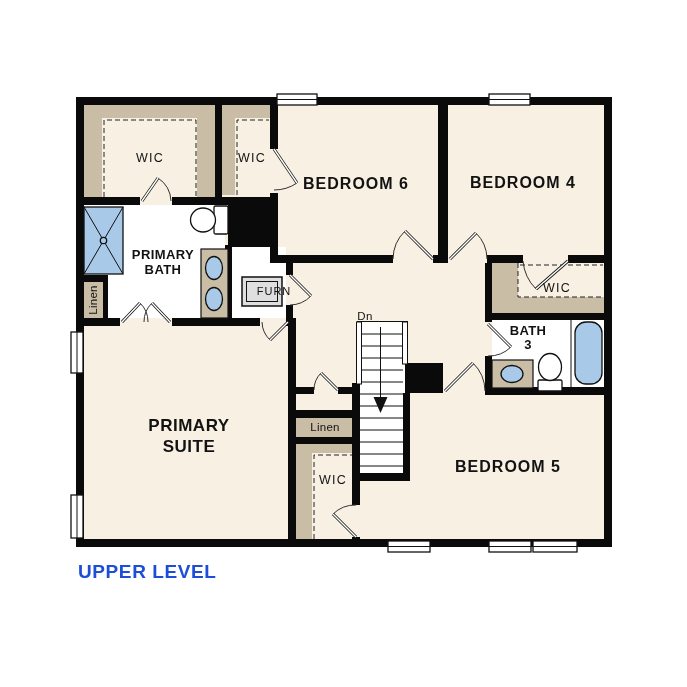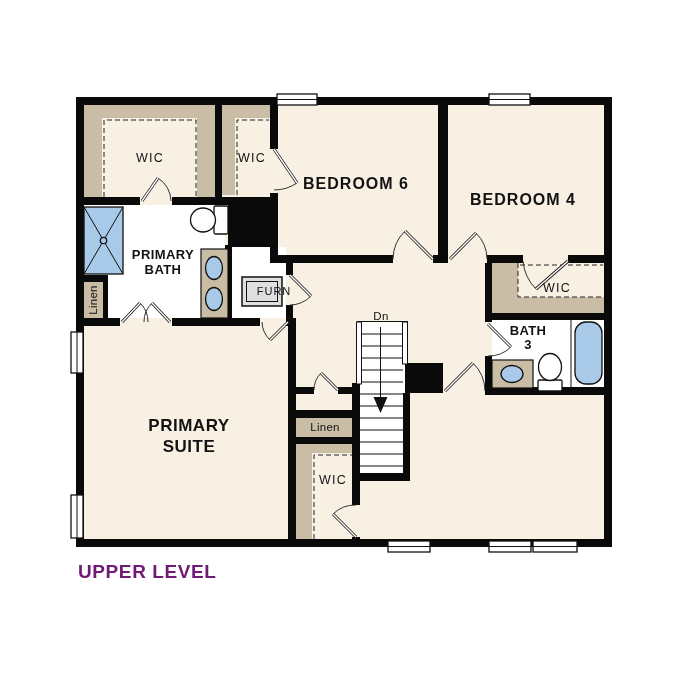--- a/index.html
+++ b/index.html
@@ -8,21 +8,21 @@
   .canvas svg{position:absolute;left:0;top:0;}
   .lbl{position:absolute;transform:translate(-50%,-50%);white-space:nowrap;
        color:#121212;text-align:center;}
   .lbl.big{font-weight:bold;font-size:16px;letter-spacing:1px;}
   .lbl.med{font-weight:bold;font-size:13px;line-height:15px;letter-spacing:.4px;}
   .lbl.med2{font-weight:bold;font-size:17px;line-height:21px;letter-spacing:.5px;}
   .lbl.small{font-size:12.5px;letter-spacing:1.2px;}
   .lbl.tiny{font-size:11.5px;letter-spacing:.3px;}
   .lbl.vert{transform:translate(-50%,-50%) rotate(-90deg);}
   .title{position:absolute;left:78px;top:561px;font-weight:bold;font-size:19px;
-         letter-spacing:.6px;color:#701a75;}
+         letter-spacing:.6px;color:#1d4ed8;}
   
   .floor{fill:#f7f0e3;}
   .whitefloor{fill:#ffffff;}
   .shelf{fill:#c9bda6;}
   .w{fill:#0a0a0a;}
   .dash{fill:none;stroke:#222;stroke-width:1;stroke-dasharray:5 3;}
   .thin{fill:none;stroke:#111;stroke-width:1;}
   .fixt{fill:#a9c9e9;stroke:#111;stroke-width:1.3;}
   .white-fixt{fill:#fff;stroke:#111;stroke-width:1.3;}
   .tanfixt{fill:#c9bda6;stroke:#111;stroke-width:1.2;}
@@ -259,33 +259,34 @@
       <rect class="whitefloor" x="571" y="320" width="33" height="67"></rect>
       <line class="thin" x1="571" y1="320" x2="571" y2="387"></line>
       <rect class="fixt" x="575" y="322" width="27" height="62" rx="11" ry="11"></rect>
     </g>
   </g>
 </svg>
 
 <span class="lbl small" style="left:150px;top:158px">WIC</span>
 <span class="lbl small" style="left:252px;top:158px">WIC</span>
 <span class="lbl big" style="left:356px;top:184px">BEDROOM 6</span>
-<span class="lbl big" style="left:523px;top:200px">BEDROOM 4</span>
+<span class="lbl big" style="left:523px;top:183px">BEDROOM 4</span>
 <div class="lbl med" style="left:163px;top:262px">
   <div>PRIMARY</div>
   <div>BATH</div>
 </div>
 <span class="lbl tiny vert" style="left:93px;top:300px">Linen</span>
 <span class="lbl tiny" style="left:274px;top:291px;font-size:11px;letter-spacing:1px">FURN</span>
 <span class="lbl small" style="left:557px;top:288px">WIC</span>
 <div class="lbl med" style="left:528px;top:338px;line-height:14px">
   <div>BATH</div>
   <div>3</div>
 </div>
-<span class="lbl tiny" style="left:381px;top:316px">Dn</span>
+<span class="lbl tiny" style="left:365px;top:316px">Dn</span>
 <div class="lbl med2" style="left:189px;top:436px">
   <div>PRIMARY</div>
   <div>SUITE</div>
 </div>
 <span class="lbl tiny" style="left:325px;top:427px">Linen</span>
 <span class="lbl small" style="left:333px;top:480px">WIC</span>
+<span class="lbl big" style="left:508px;top:467px">BEDROOM 5</span>
 <span class="title">UPPER LEVEL</span>
 </div>
 
 </body></html>

